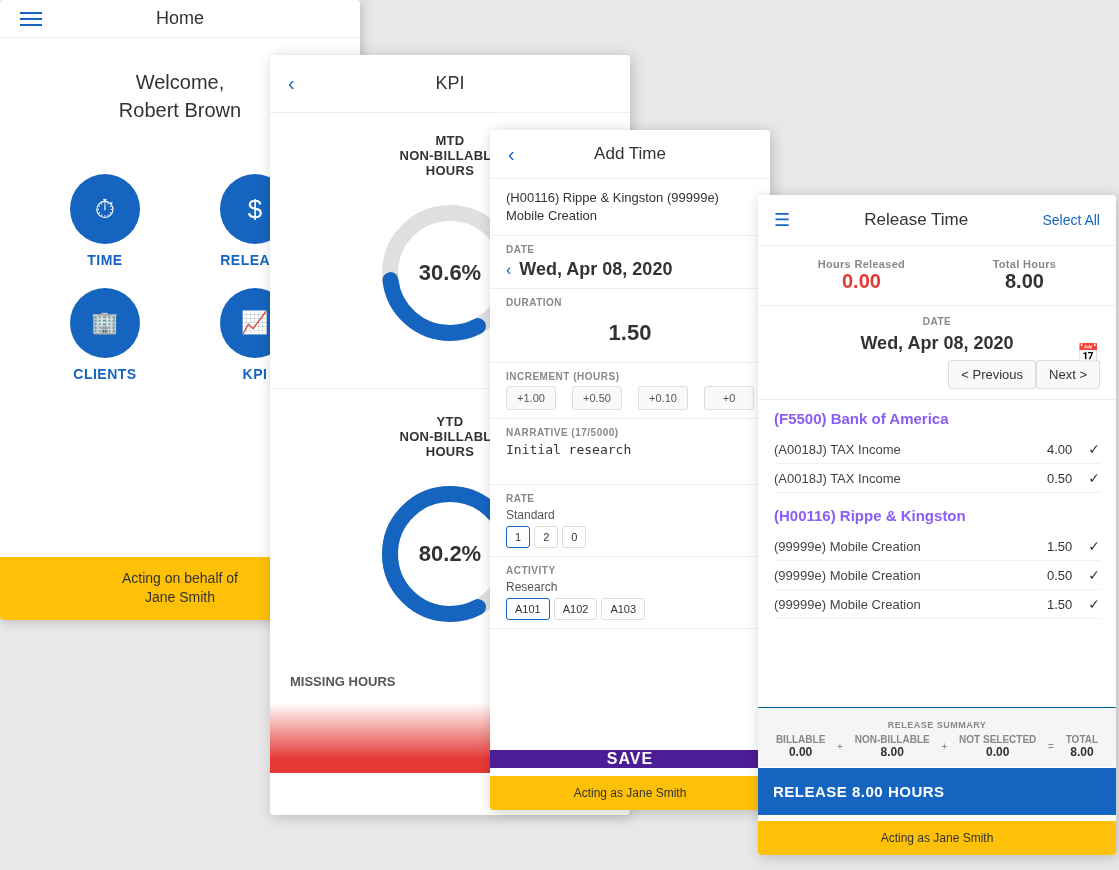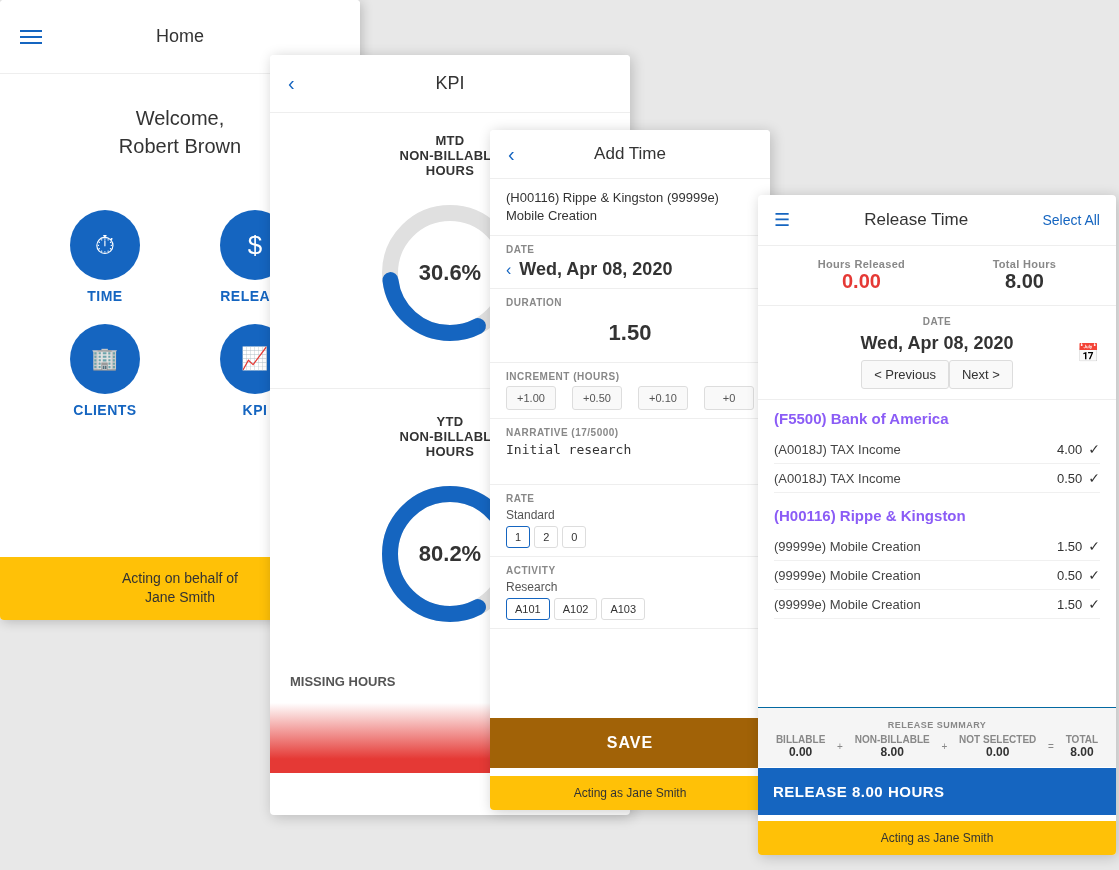--- a/index.html
+++ b/index.html
@@ -18,21 +18,21 @@
       top: 0; left: 0;
       width: 360px; height: 620px;
       background: #fff;
       border-radius: 4px;
       box-shadow: 2px 2px 12px rgba(0,0,0,0.2);
       overflow: hidden;
     }
     .screen-home .header {
       background: #fff;
       border-bottom: 1px solid #eee;
-      padding: 26px 20px;
+      padding: 8px 20px;
       display: flex;
       align-items: center;
       justify-content: center;
       position: relative;
     }
     .hamburger-icon {
       position: absolute;
       left: 20px;
       top: 50%;
       transform: translateY(-50%);
@@ -312,24 +312,23 @@
       background: #fff;
     }
     .chip.selected {
       border-color: #1565C0;
       background: #fff;
     }
     .save-btn {
       position: absolute;
       bottom: 42px;
       left: 0; right: 0;
-      background: #a16207;
+      background: #4c1d95;
       color: white;
       text-align: center;
-      padding: 16px;
       font-size: 16px;
       font-weight: 700;
       letter-spacing: 1px;
       cursor: pointer;
     }
     .addtime-acting-bar {
       position: absolute;
       bottom: 0; left: 0; right: 0;
       background: #FFC107;
       padding: 10px;
@@ -401,21 +400,21 @@
     }
     .release-date-value {
       font-size: 18px;
       font-weight: 700;
       color: #333;
       text-align: center;
       padding: 6px 0;
     }
     .release-date-nav {
       display: flex;
-      justify-content: center;
+      justify-content: flex-end;
       align-items: center;
     }
     .release-nav-btn {
       font-size: 13px;
       color: #333;
       cursor: pointer;
       padding: 6px 12px;
       border: 1px solid #ddd;
       border-radius: 3px;
       background: #f9f9f9;
@@ -434,21 +433,21 @@
       justify-content: space-between;
       align-items: center;
       padding: 6px 0;
       border-bottom: 1px solid #f0f0f0;
       font-size: 13px;
       color: #444;
     }
     .time-entry-hours {
       display: flex;
       align-items: center;
-      gap: 6px;
+      gap: 16px;
       font-size: 13px;
       color: #333;
     }
     .check-icon {
       color: #333;
       font-size: 14px;
     }
     .release-btn {
       position: absolute;
       bottom: 40px; left: 0; right: 0;

